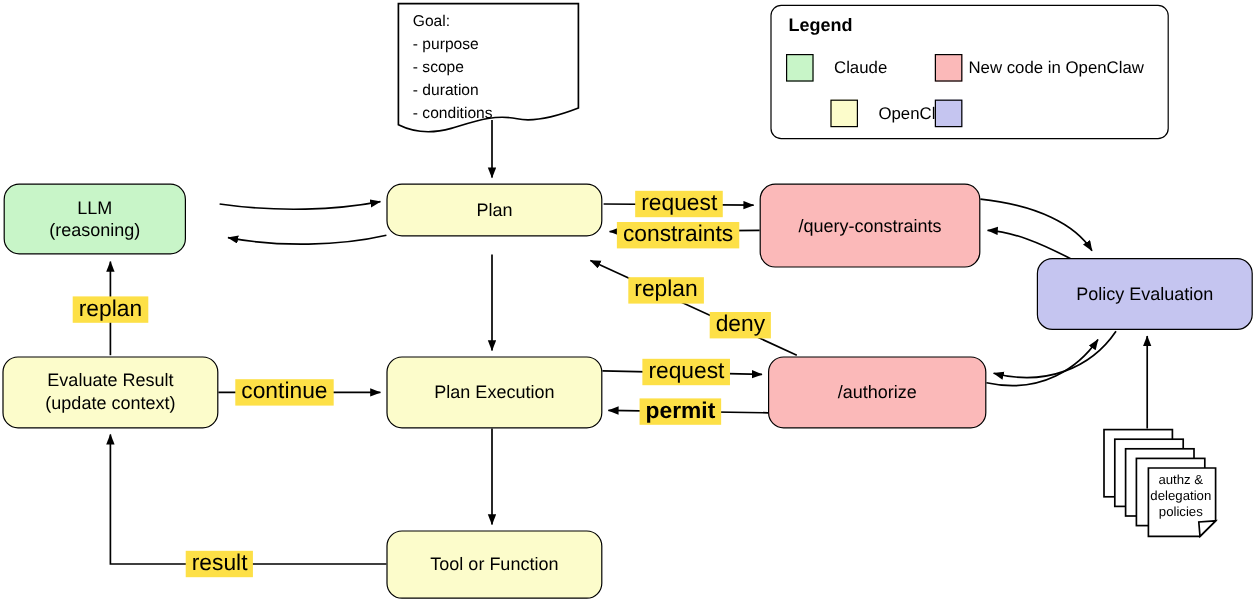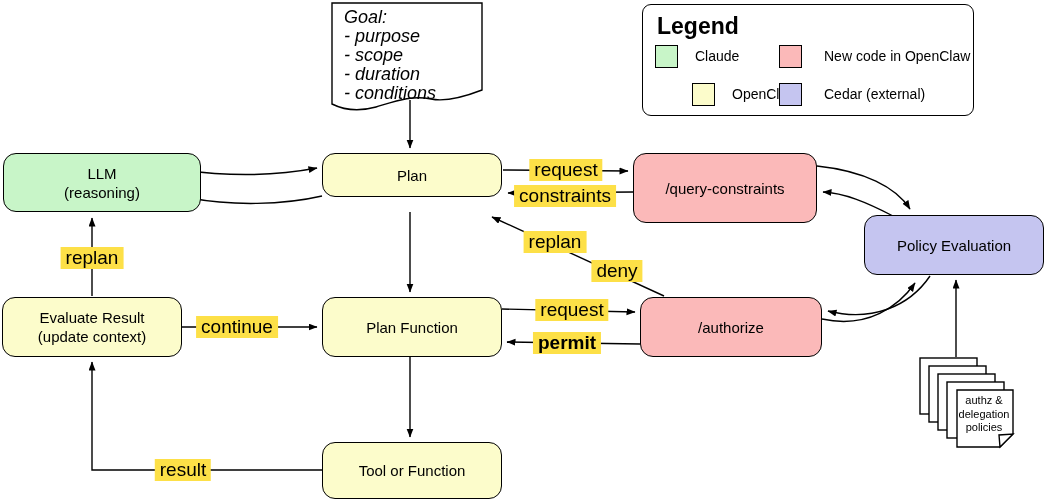--- a/index.html
+++ b/index.html
@@ -15,40 +15,40 @@
   }
   .c-green{background:#c8f5c8;}
   .c-yellow{background:#fcfccb;}
   .c-pink{background:#fbb9b9;}
   .c-purple{background:#c5c5f0;}
   .elabel{
     position:absolute;z-index:3;transform:translate(-50%,-50%);
     background:#fde047;padding:0 5px;font-size:19px;white-space:nowrap;
   }
   .goal-text{
-    position:absolute;left:344px;top:8px;z-index:2;font-size:18px;line-height:19px;font-style:italic;
+    position:absolute;left:344px;top:8px;z-index:2;font-size:13px;line-height:19px;
   }
   .policies-text{
     position:absolute;left:956px;top:394px;width:56px;z-index:3;
     font-size:11px;line-height:13.5px;text-align:center;white-space:pre-line;
   }
   .legend{
     position:absolute;left:642px;top:4px;width:332px;height:112px;z-index:2;
     background:#fff;border:1.6px solid #000;border-radius:9px;box-sizing:border-box;
   }
-  .legend-title{position:absolute;left:14px;top:8px;font-size:23px;font-weight:bold;}
+  .legend-title{position:absolute;left:14px;top:8px;font-size:15px;font-weight:bold;}
   .legend-item{position:absolute;height:22px;display:flex;align-items:center;}
   .swatch{width:21px;height:21px;border:1px solid #000;flex:0 0 auto;}
   .legend-label{font-size:14px;line-height:22px;white-space:nowrap;}
   .li-claude{left:12px;top:40px;}
   .li-newcode{left:136px;top:40px;}
   .li-openclaw{left:12px;top:78px;padding-left:37px;}
   .li-cedar{left:136px;top:78px;}
   .li-claude .legend-label,.li-openclaw .legend-label{margin-left:17px;}
-  .li-newcode .legend-label,.li-cedar .legend-label{margin-left:22px;}
+  .li-newcode .legend-label,.li-cedar .legend-label{margin-left:5px;}
 </style>
 </head>
 <body>
 
 <div id="canvas">
 
   <svg id="edges" viewBox="0 0 1046 501" xmlns="http://www.w3.org/2000/svg">
     <defs>
       <marker id="ah" markerWidth="10" markerHeight="8" refX="8.5" refY="3.5" orient="auto" markerUnits="userSpaceOnUse">
         <path d="M0,0 L9,3.5 L0,7 Z" fill="#000"></path>
@@ -105,32 +105,31 @@
     <div class="legend-item li-newcode">
       <span class="swatch c-pink"></span>
       <span class="legend-label">New code in OpenClaw</span>
     </div>
     <div class="legend-item li-openclaw">
       <span class="swatch c-yellow"></span>
       <span class="legend-label">OpenClaw</span>
     </div>
     <div class="legend-item li-cedar">
       <span class="swatch c-purple"></span>
-      <span class="legend-label">Cedar (external)</span>
     </div>
   </div>
 
-  <div class="node c-green" style="left:3px;  top:153px;width:198px;height:59px;text-align:center;">LLM
+  <div class="node c-green" style="left:3px;  top:153px;width:152px;height:59px;text-align:center;">LLM
 (reasoning)</div>
   <div class="node c-yellow" style="left:322px;top:153px;width:180px;height:44px;">Plan</div>
   <div class="node c-pink" style="left:633px;top:153px;width:184px;height:70px;">/query-constraints</div>
   <div class="node c-yellow" style="left:2px;  top:297px;width:180px;height:60px;">Evaluate Result
 (update context)</div>
   <div class="node c-purple" style="left:864px;top:215px;width:180px;height:60px;">Policy Evaluation</div>
-  <div class="node c-yellow" style="left:322px;top:297px;width:180px;height:60px;">Plan Function</div>
+  <div class="node c-yellow" style="left:322px;top:297px;width:180px;height:60px;">Plan Execution</div>
   <div class="node c-yellow" style="left:322px;top:442px;width:180px;height:57px;">Tool or Function</div>
   <div class="node c-pink" style="left:640px;top:297px;width:182px;height:60px;">/authorize</div>
 
   <div class="elabel" style="left:566px;top:170px;">request</div>
   <div class="elabel" style="left:565px;top:196px;">constraints</div>
   <div class="elabel" style="left:92px;top:258px;">replan</div>
   <div class="elabel" style="left:555px;top:242px;">replan</div>
   <div class="elabel" style="left:617px;top:271px;">deny</div>
   <div class="elabel" style="left:237px;top:327px;">continue</div>
   <div class="elabel" style="left:572px;top:310px;">request</div>

